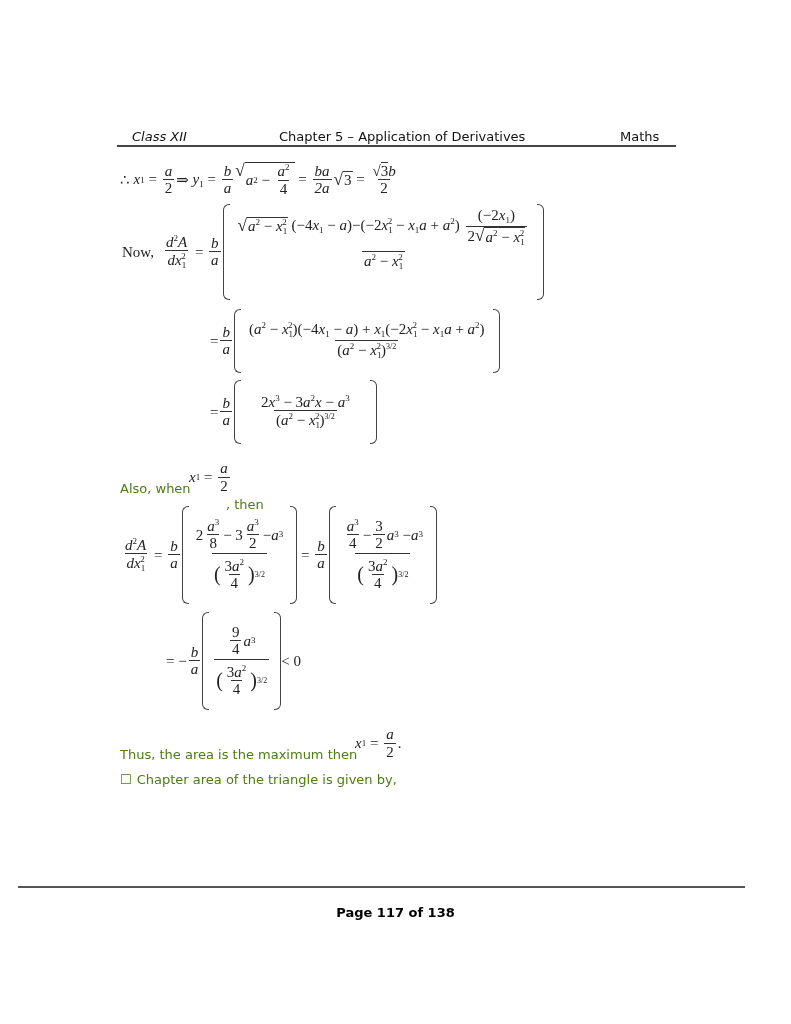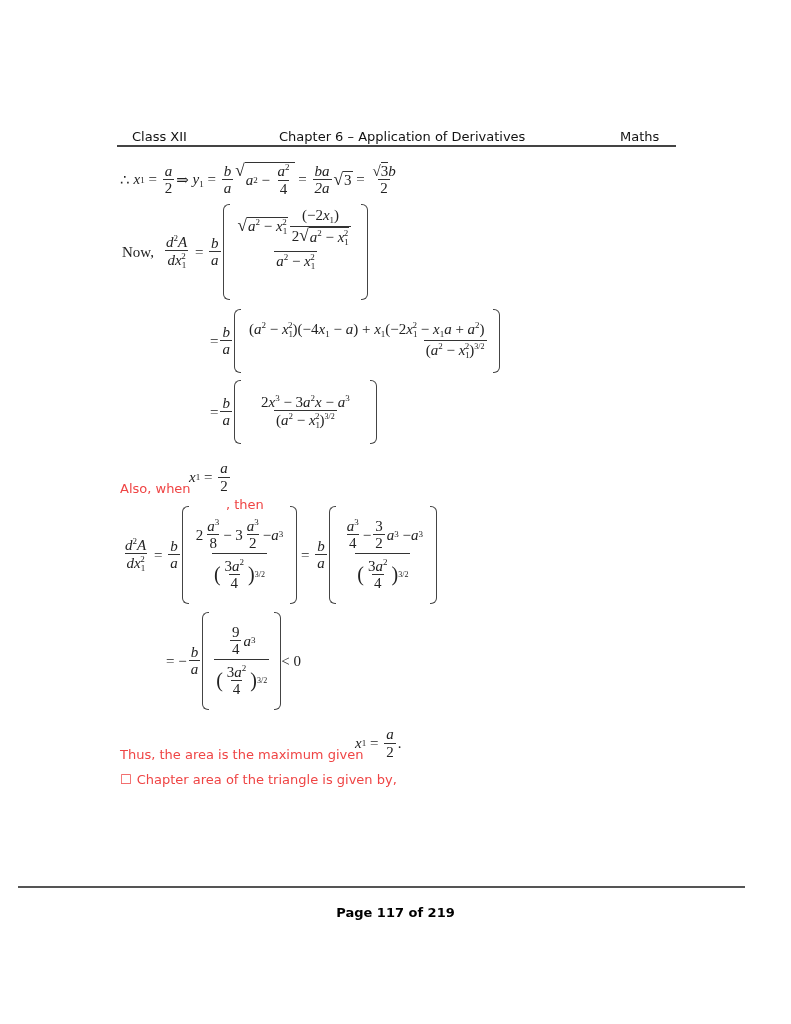--- a/index.html
+++ b/index.html
@@ -17,29 +17,29 @@
   .frac > .num{padding:0 2px;line-height:1.1;}
   .frac > .den{border-top:1px solid #333;padding:0 2px;line-height:1.15;}
   .sup{font-size:9px;vertical-align:6px;}
   .sub{font-size:9px;vertical-align:-3px;}
   .brace{display:inline-block;border:1.3px solid #444;width:6px;align-self:stretch;}
   .brace.l{border-right:none;border-radius:6px 0 0 6px;margin-right:2px;}
   .brace.r{border-left:none;border-radius:0 6px 6px 0;margin-left:2px;}
   .sqrt{display:inline-flex;align-items:stretch;}
   .sqrt .rad{font-size:1.15em;line-height:1;}
   .sqrt .body{border-top:1px solid #333;padding:0 1px;}
-  .text{font-family:"DejaVu Sans","Liberation Sans",sans-serif;font-size:13px;color:#ef4444;}
+  .text{font-family:"DejaVu Sans","Liberation Sans",sans-serif;font-size:13px;color:#4d7c0f;}
   .big{font-size:20px;}
   .gap{display:inline-block;width:4px;}
 </style>
 </head>
 <body>
 
-<div class="abs hdr sans" style="left:132px;">Class XII</div>
-<div class="abs hdr sans" style="left:279px;">Chapter 6 – Application of Derivatives</div>
+<div class="abs hdr sans" style="left:132px;font-style:italic;">Class XII</div>
+<div class="abs hdr sans" style="left:279px;">Chapter 5 – Application of Derivatives</div>
 <div class="abs hdr sans" style="left:620px;">Maths</div>
 <div class="abs hdr-rule"></div>
 
 <div class="abs math row" style="left:120px;top:162px;">
   <span>∴</span>
   <span class="gap"></span>
   <i>x</i>
     <span class="sub">1</span>
   <span>&nbsp;=&nbsp;</span>
   <span class="frac">
@@ -88,41 +88,42 @@
       <i class="num">b</i>
       <i class="den">a</i>
     </span>
   <span class="brace l"></span>
   <span class="frac" style="margin:0 4px;">
     <span class="num row" style="padding-bottom:4px;">
       <span class="sqrt">
           <span class="rad">√</span>
           <span class="body"><i>a</i><span class="sup">2</span> − <i>x</i><span class="sub">1</span><span class="sup" style="margin-left:-5px">2</span></span>
         </span>
+      <span>&nbsp;(−4<i>x</i><span class="sub">1</span> − <i>a</i>)−(−2<i>x</i><span class="sub">1</span><span class="sup" style="margin-left:-5px">2</span> − <i>x</i><span class="sub">1</span><i>a</i> + <i>a</i><span class="sup">2</span>)&nbsp;</span>
       <span class="frac">
           <span class="num">(−2<i>x</i><span class="sub">1</span>)</span>
           <span class="den">2<span class="sqrt">
               <span class="rad">√</span>
               <span class="body"><i>a</i><span class="sup">2</span> − <i>x</i><span class="sub">1</span><span class="sup" style="margin-left:-5px">2</span></span>
             </span></span>
         </span>
     </span>
     <span class="den" style="padding-bottom:26px;"><i>a</i><span class="sup">2</span> − <i>x</i><span class="sub">1</span><span class="sup" style="margin-left:-5px">2</span></span>
   </span>
   <span class="brace r"></span>
 </div>
 
 <div class="abs math row" style="left:210px;top:309px;height:64px;">
   <span>=</span>
   <span class="frac">
       <i class="num">b</i>
       <i class="den">a</i>
     </span>
   <span class="brace l"></span>
-  <span class="frac" style="margin:0 4px;align-items:flex-end;">
+  <span class="frac" style="margin:0 4px;">
     <span class="num">(<i>a</i><span class="sup">2</span> − <i>x</i><span class="sub">1</span><span class="sup" style="margin-left:-5px">2</span>)(−4<i>x</i><span class="sub">1</span> − <i>a</i>) + <i>x</i><span class="sub">1</span>(−2<i>x</i><span class="sub">1</span><span class="sup" style="margin-left:-5px">2</span> − <i>x</i><span class="sub">1</span><i>a</i> + <i>a</i><span class="sup">2</span>)</span>
     <span class="den">(<i>a</i><span class="sup">2</span> − <i>x</i><span class="sub">1</span><span class="sup" style="margin-left:-5px">2</span>)<span class="sup" style="font-size:8px">3/2</span></span>
   </span>
   <span class="brace r"></span>
 </div>
 
 <div class="abs math row" style="left:210px;top:380px;height:64px;">
   <span>=</span>
   <span class="frac">
       <i class="num">b</i>
@@ -228,32 +229,32 @@
           <span class="den">4</span>
         </span>
         <span class="big">)</span>
         <span class="sup" style="font-size:8px;vertical-align:20px">3/2</span>
       </span>
   </span>
   <span class="brace r"></span>
   <span>&lt; 0</span>
 </div>
 
-<div class="abs text" style="left:120px;top:747px;">Thus, the area is the maximum given</div>
+<div class="abs text" style="left:120px;top:747px;">Thus, the area is the maximum then</div>
 <div class="abs math row" style="left:355px;top:726px;">
   <i>x</i>
     <span class="sub">1</span>
     <span>&nbsp;=&nbsp;</span>
   <span class="frac">
       <i class="num">a</i>
       <span class="den">2</span>
     </span>
     <span>.</span>
 </div>
 
 <div class="abs text row" style="left:120px;top:772px;">
   <span>☐</span>
   <span style="width:5px;display:inline-block"></span>
   <span>Chapter area of the triangle is given by,</span>
 </div>
 
 <div class="abs ftr-rule"></div>
-<div class="abs pageno">Page 117 of 219</div>
+<div class="abs pageno">Page 117 of 138</div>
 
 </body></html>

